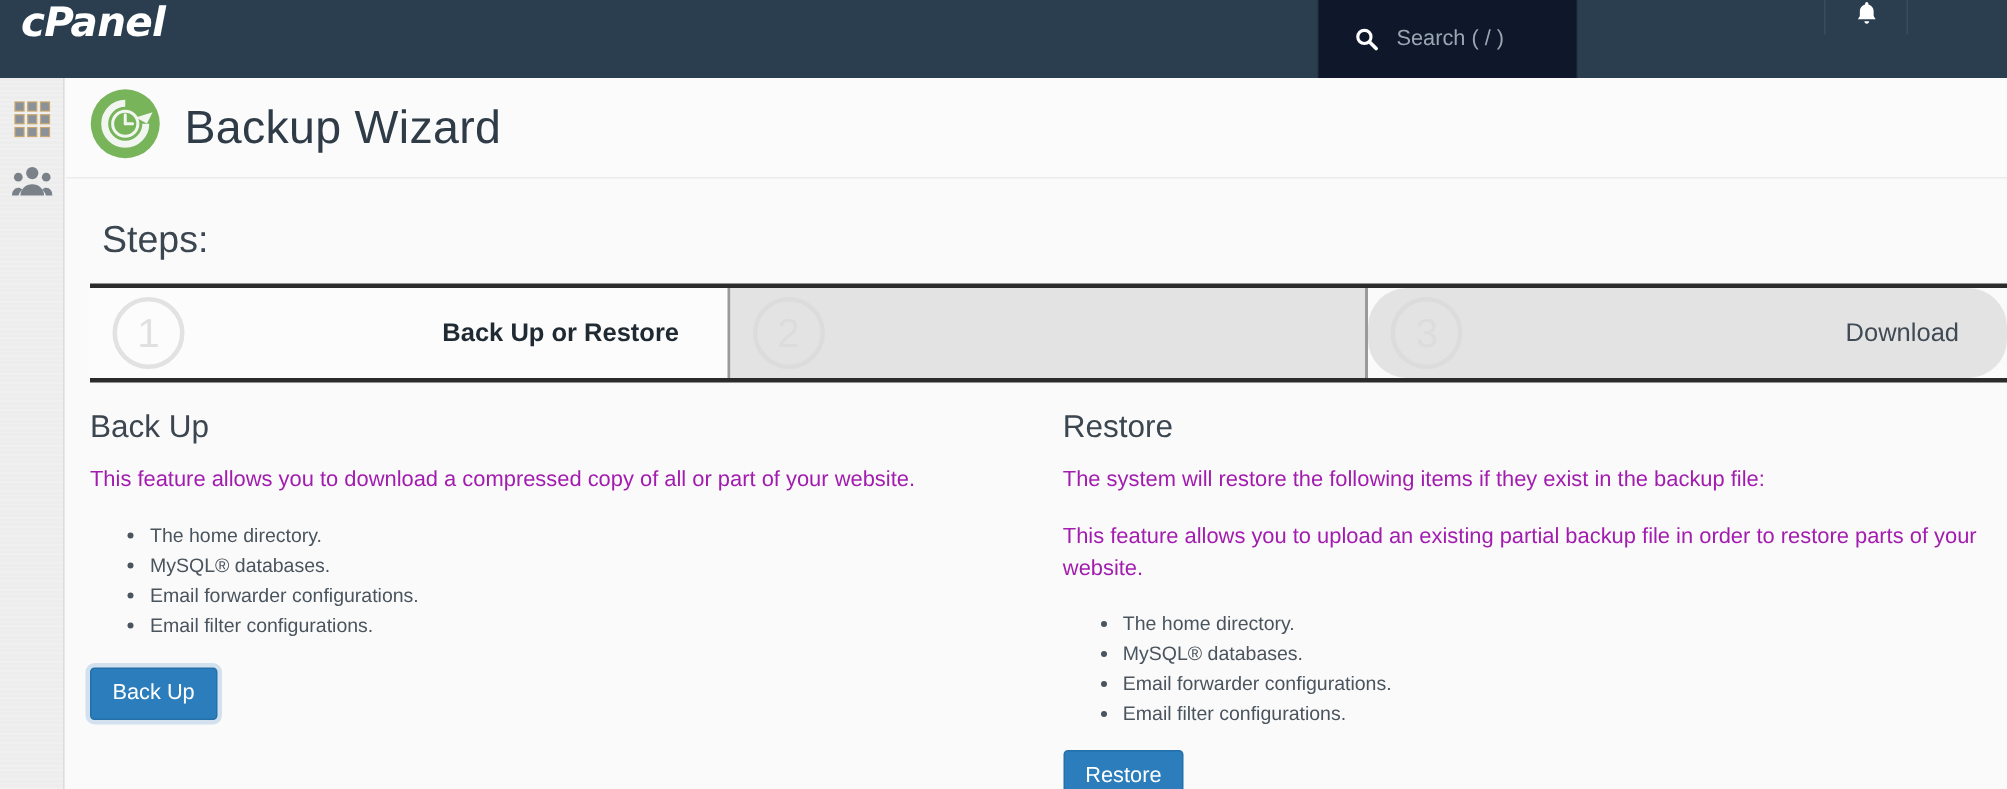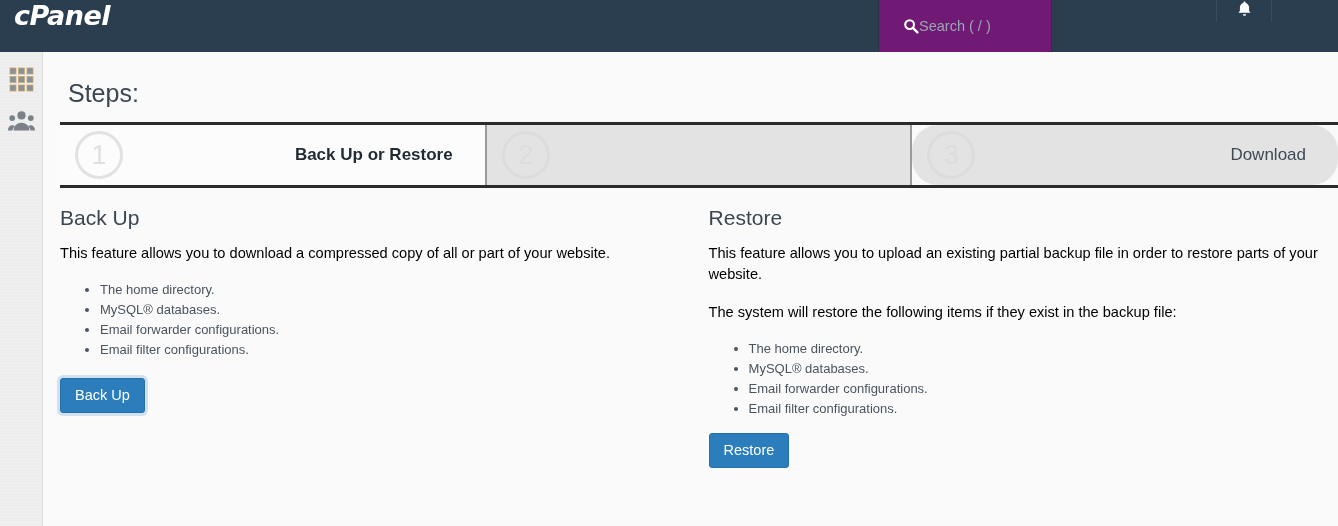--- a/index.html
+++ b/index.html
@@ -25,25 +25,25 @@
   .logo {
     color: #ffffff;
     font-size: 27px;
     font-weight: bold;
     font-style: italic;
     letter-spacing: -0.5px;
     font-family: "DejaVu Sans", sans-serif;
   }
   .search-box {
     width: 174px; height: 52px;
-    background: #701a75;
+    background: #0f172a;
     border-left: 1px solid #253span;
     display: flex; align-items: center;
     padding-left: 24px;
-    gap: 0;
+    gap: 12px;
     cursor: text;
   }
   .search-box { border-left: 1px solid #243543; border-right: 1px solid #243543; }
   .search-icon svg { display: block; }
   .search-ph {
     color: #9aa7b2; font-size: 14.5px;
     font-family: "Liberation Sans", sans-serif;
   }
   .topbar-spacer { flex: 1; }
   .bell-cell {
@@ -130,21 +130,21 @@
 
   
   .cols { display: flex; margin-top: 18px; }
   .col-left { width: 659px; padding-right: 24px; }
   .col-right { width: 640px; }
   .col-h {
     font-size: 21px; color: #3b4650; font-weight: normal;
     margin: 0 0 13px 0;
   }
   .col-p {
-    font-size: 14.6px; color: #000000; margin: 0 0 17px 0;
+    font-size: 14.6px; color: #a21caf; margin: 0 0 17px 0;
     line-height: 1.45;
   }
   .col-ul {
     margin: 0 0 0 0; padding-left: 40px;
     font-size: 13px; color: #4a545e; line-height: 1.45;
   }
   .col-ul li { margin-bottom: 1px; }
 
   .btn {
     display: inline-block;
@@ -218,20 +218,33 @@
         <path d="M0 20.4c0-3 1.9-5.2 4.2-5.2 1 0 1.9.4 2.6 1.1-1.3 1.2-2.1 2.6-2.4 4.1z"></path>
         <circle cx="22.8" cy="8.1" r="2.9"></circle>
         <path d="M27 20.4c0-3-1.9-5.2-4.2-5.2-1 0-1.9.4-2.6 1.1 1.3 1.2 2.1 2.6 2.4 4.1z"></path>
       </g>
     </svg>
   </span>
 </div>
 
 <div class="page">
 
+  <div class="page-head">
+    <span>
+      <svg width="47" height="47" viewBox="0 0 47 47">
+        <circle cx="23.5" cy="23.5" r="23" fill="#78b45a"></circle>
+        <path d="M23.5 9.8a13.7 13.7 0 1 0 13.7 13.7" fill="none" stroke="#f2f6f0" stroke-width="4.6"></path>
+        <polygon points="37.2,23.5 31.3,17.4 43.1,17.4" fill="#f2f6f0" transform="rotate(-18 37.2 21)"></polygon>
+        <circle cx="23.5" cy="23.5" r="8.4" fill="none" stroke="#f2f6f0" stroke-width="2"></circle>
+        <line x1="23.5" y1="17.5" x2="23.5" y2="23.5" stroke="#f2f6f0" stroke-width="2" stroke-linecap="round"></line>
+        <line x1="23.5" y1="23.5" x2="28.4" y2="23.5" stroke="#f2f6f0" stroke-width="2" stroke-linecap="round"></line>
+      </svg>
+    </span>
+    <span class="page-title">Backup Wizard</span>
+  </div>
 
   <div class="content">
 
     <div class="steps-label">Steps:</div>
 
     <div class="tabs">
       <div class="tab active">
         <span class="tab-num">1</span>
         <span class="tab-label">Back Up or Restore</span>
       </div>
@@ -255,22 +268,22 @@
           <li>Email forwarder configurations.</li>
           <li>Email filter configurations.</li>
         </ul>
         <div class="btn-row-left">
           <button class="btn focused">Back Up</button>
         </div>
       </div>
 
       <div class="col-right">
         <h2 class="col-h">Restore</h2>
+        <p class="col-p">The system will restore the following items if they exist in the backup file:</p>
         <p class="col-p">This feature allows you to upload an existing partial backup file in order to restore parts of your website.</p>
-        <p class="col-p">The system will restore the following items if they exist in the backup file:</p>
         <ul class="col-ul">
           <li>The home directory.</li>
           <li>MySQL® databases.</li>
           <li>Email forwarder configurations.</li>
           <li>Email filter configurations.</li>
         </ul>
         <div class="btn-row-right">
           <button class="btn">Restore</button>
         </div>
       </div>

